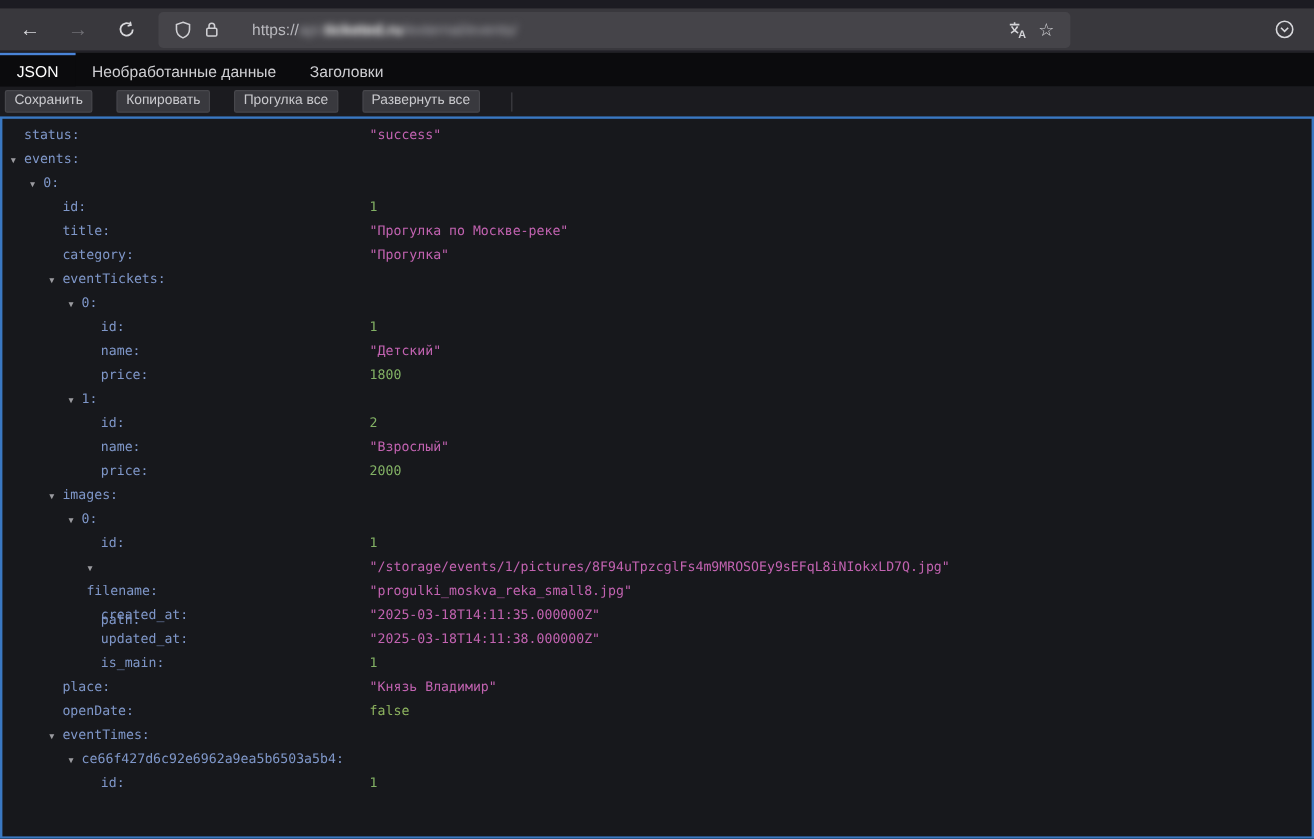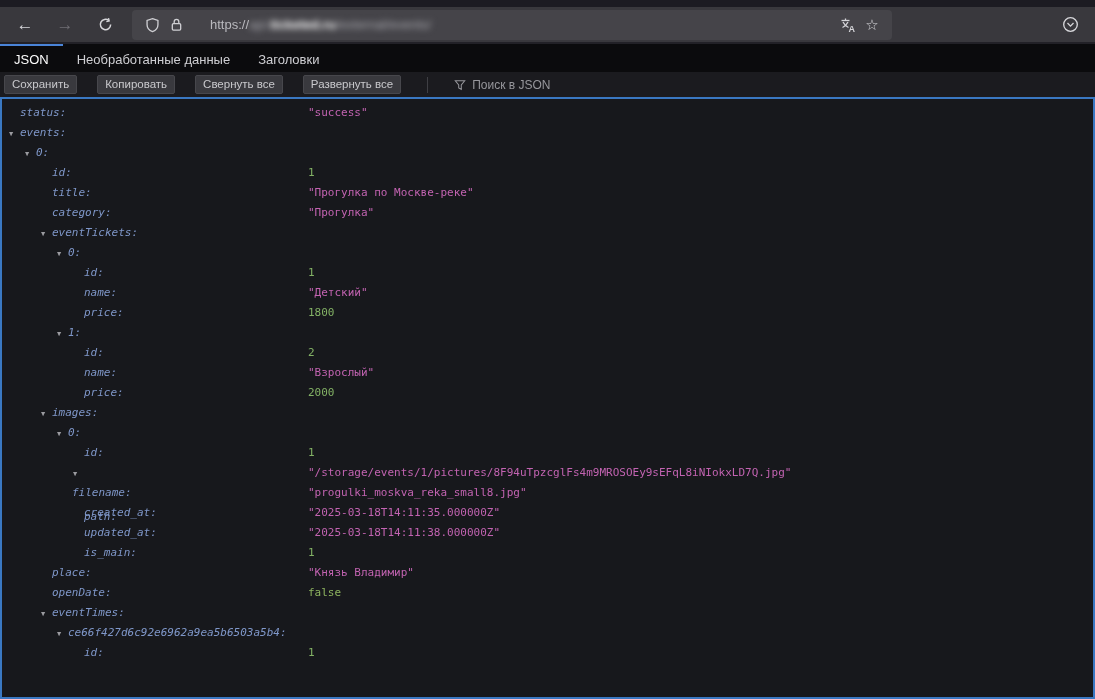--- a/index.html
+++ b/index.html
@@ -37,21 +37,21 @@
           font-family:"Liberation Sans", sans-serif; }
   .jsep { width:1px; height:16px; background:#3f3f44; margin:0 6px; }
   .jsearch { display:flex; align-items:center; gap:6px; color:#97979c; font-size:12px; flex:1; }
 
   
   .jpanel { height:602px; background:#17181c; border:2px solid #3a78c2;
             padding-top:4px; overflow:hidden; font-family:"DejaVu Sans Mono", monospace;
             font-size:11px; }
   .jrow { height:20px; line-height:20px; position:relative; white-space:nowrap; }
   .jrow .twisty { position:absolute; color:#9b9ba0; font-size:7px; top:1px; cursor:pointer; }
-  .jrow .key { color:#7f97c9; cursor:default;font-style:italic; }
+  .jrow .key { color:#7f97c9; cursor:default; }
   .jrow .val { position:absolute; left:306px; top:0; }
   .v-string { color:#c263b1; }
   .v-number { color:#83b265; }
   .v-bool   { color:#8db35f; }
   .v-punct  { color:#6f87b8; }
 
   svg { display:block; }
 </style>
 </head>
 <body>
@@ -110,31 +110,23 @@
 
 <div class="vtabs">
   <div class="vtab active">JSON</div>
   <div class="vtab">Необработанные данные</div>
   <div class="vtab">Заголовки</div>
 </div>
 
 <div class="jtoolbar">
   <button class="jbtn">Сохранить</button>
   <button class="jbtn">Копировать</button>
-  <button class="jbtn">Свернуть все</button>
+  <button class="jbtn">Прогулка все</button>
   <button class="jbtn">Развернуть все</button>
   <span class="jsep"></span>
-  <div class="jsearch">
-    <span>
-      <svg width="12" height="12" viewBox="0 0 14 14" fill="none" stroke="#97979c" stroke-width="1.2">
-        <path d="M1.5 2 H12.5 L8.5 7 V12 L5.5 10.3 V7 Z"></path>
-      </svg>
-    </span>
-    <span>Поиск в JSON</span>
-  </div>
 </div>
 
 <div class="jpanel" id="json-panel">
     <div class="jrow"><span class="key" style="padding-left: 18px; display: inline-block;">status:</span><span class="val v-string">"success"</span></div>
     <div class="jrow"><span class="twisty" style="left: 7px;">▼</span><span class="key" style="padding-left: 18px; display: inline-block;">events:</span></div>
     <div class="jrow"><span class="twisty" style="left: 23px;">▼</span><span class="key" style="padding-left: 34px; display: inline-block;">0:</span></div>
     <div class="jrow"><span class="key" style="padding-left: 50px; display: inline-block;">id:</span><span class="val v-number">1</span></div>
     <div class="jrow"><span class="key" style="padding-left: 50px; display: inline-block;">title:</span><span class="val v-string">"Прогулка по Москве-реке"</span></div>
     <div class="jrow"><span class="key" style="padding-left: 50px; display: inline-block;">category:</span><span class="val v-string">"Прогулка"</span></div>
     <div class="jrow"><span class="twisty" style="left: 39px;">▼</span><span class="key" style="padding-left: 50px; display: inline-block;">eventTickets:</span></div>

